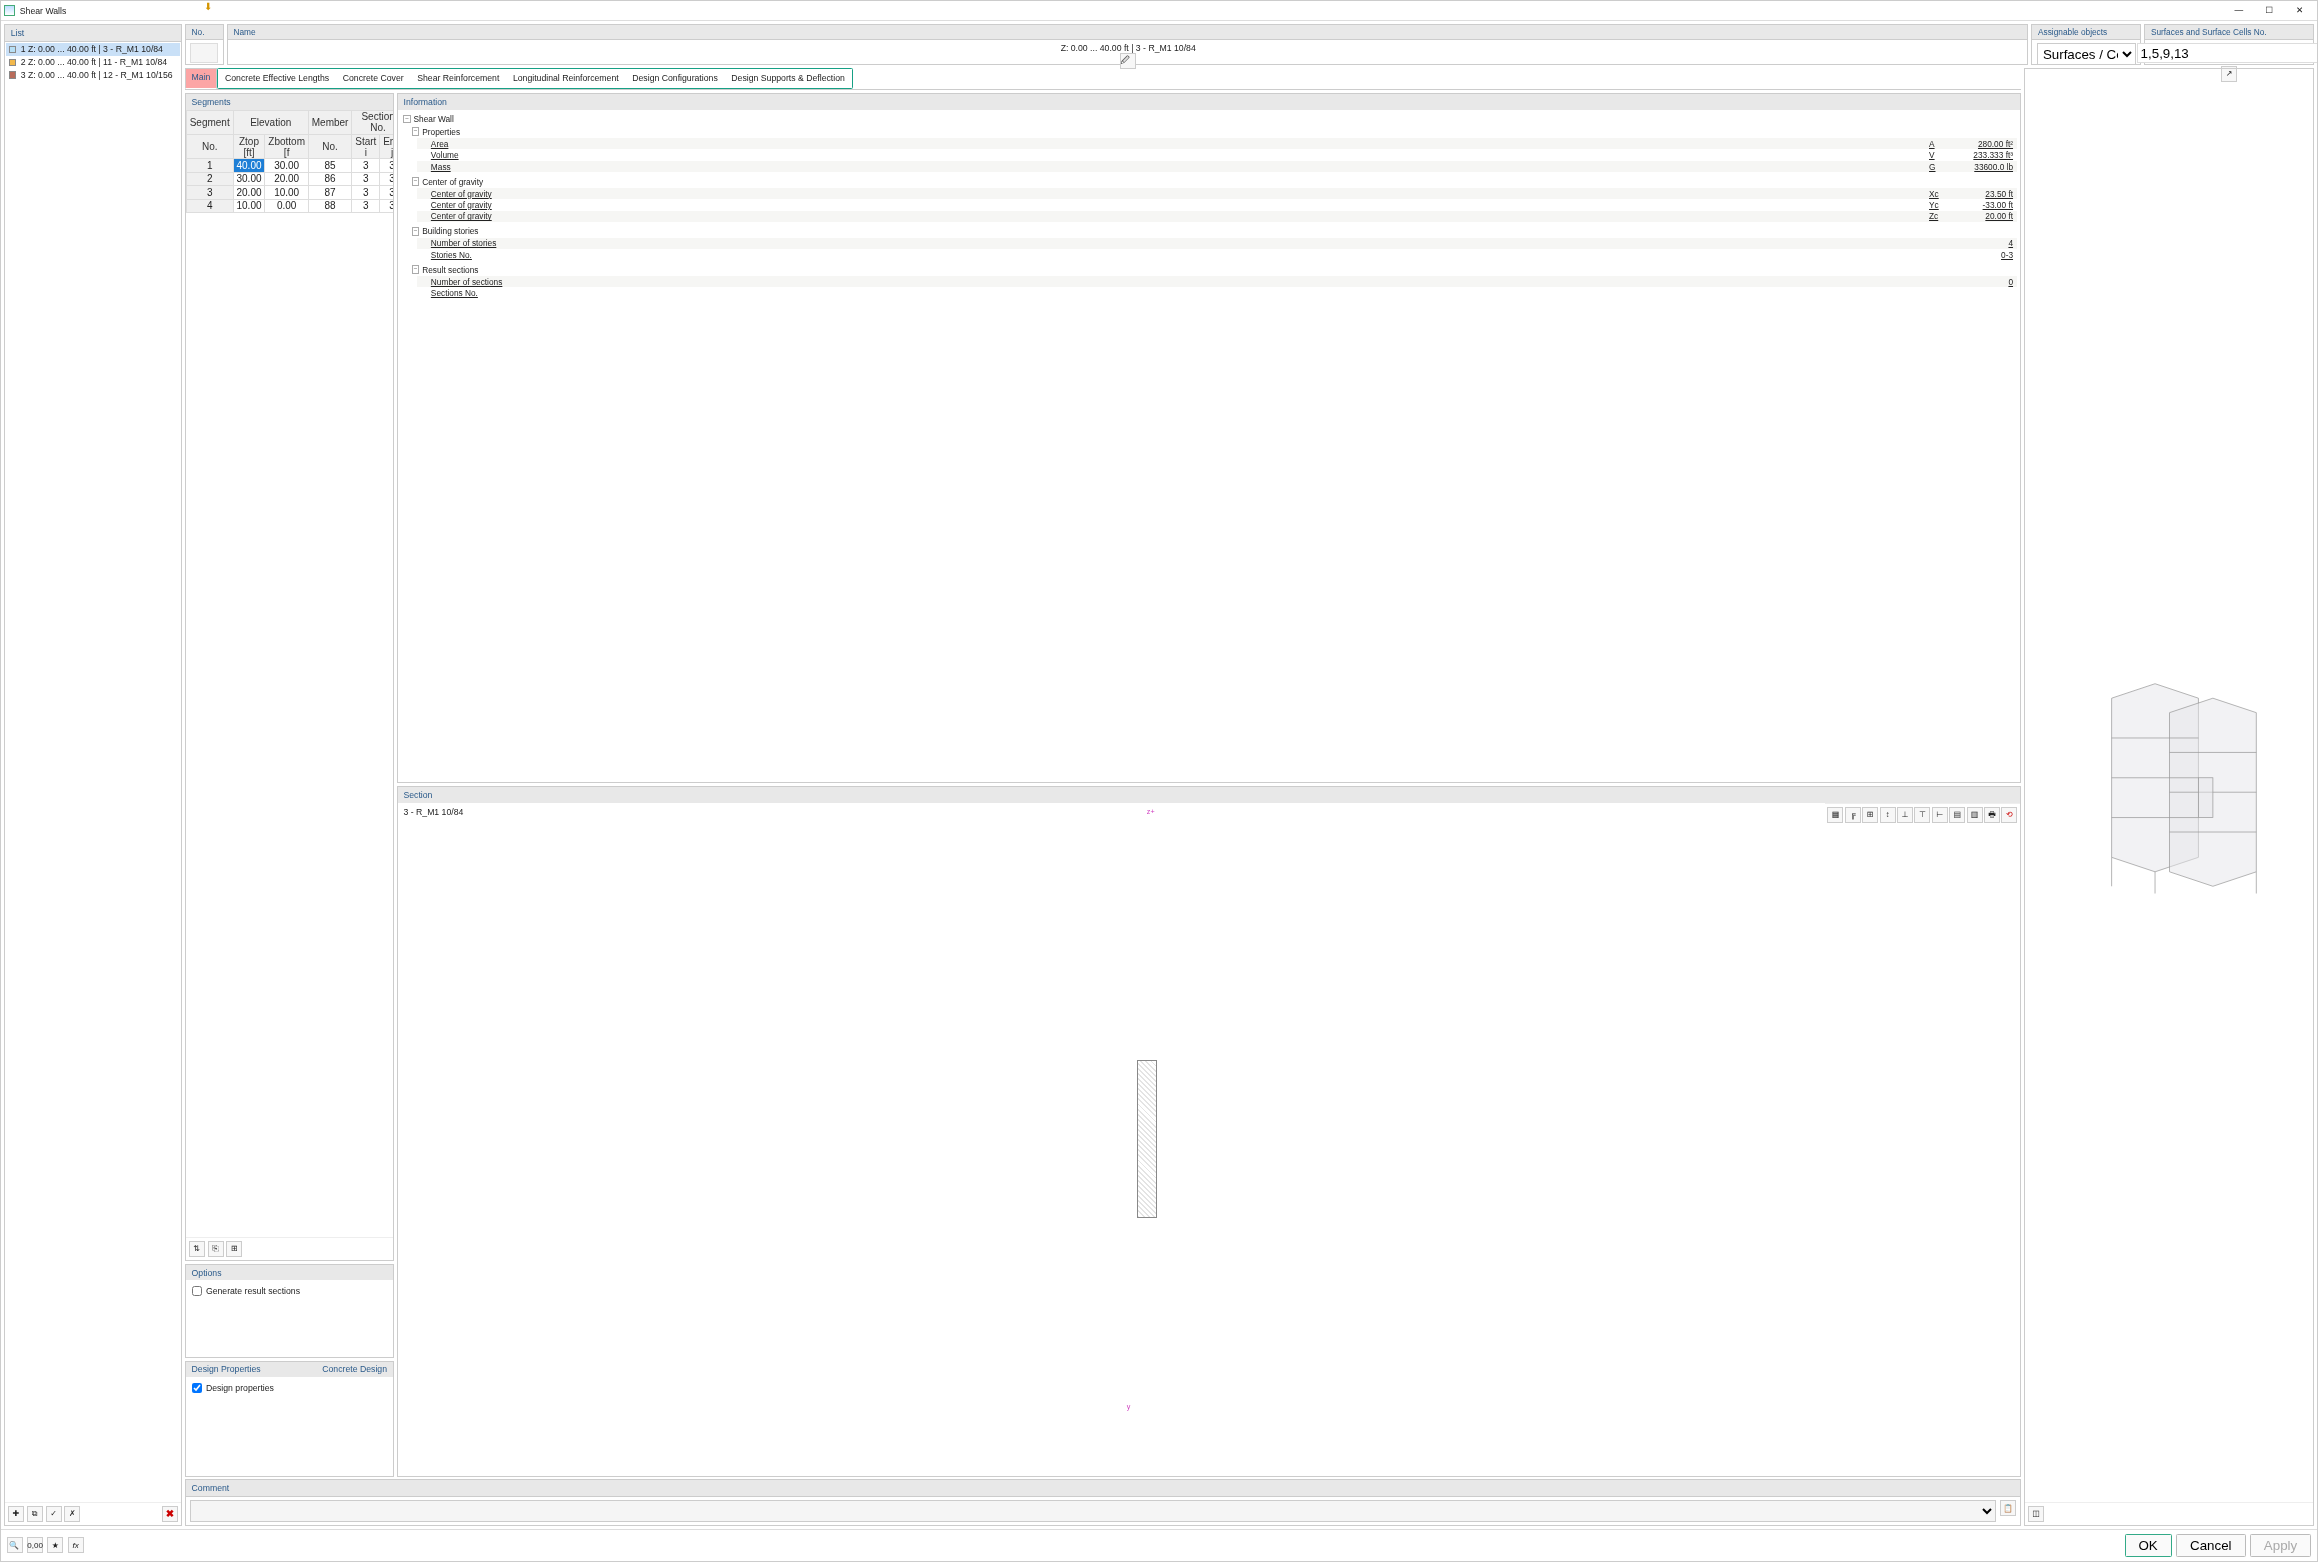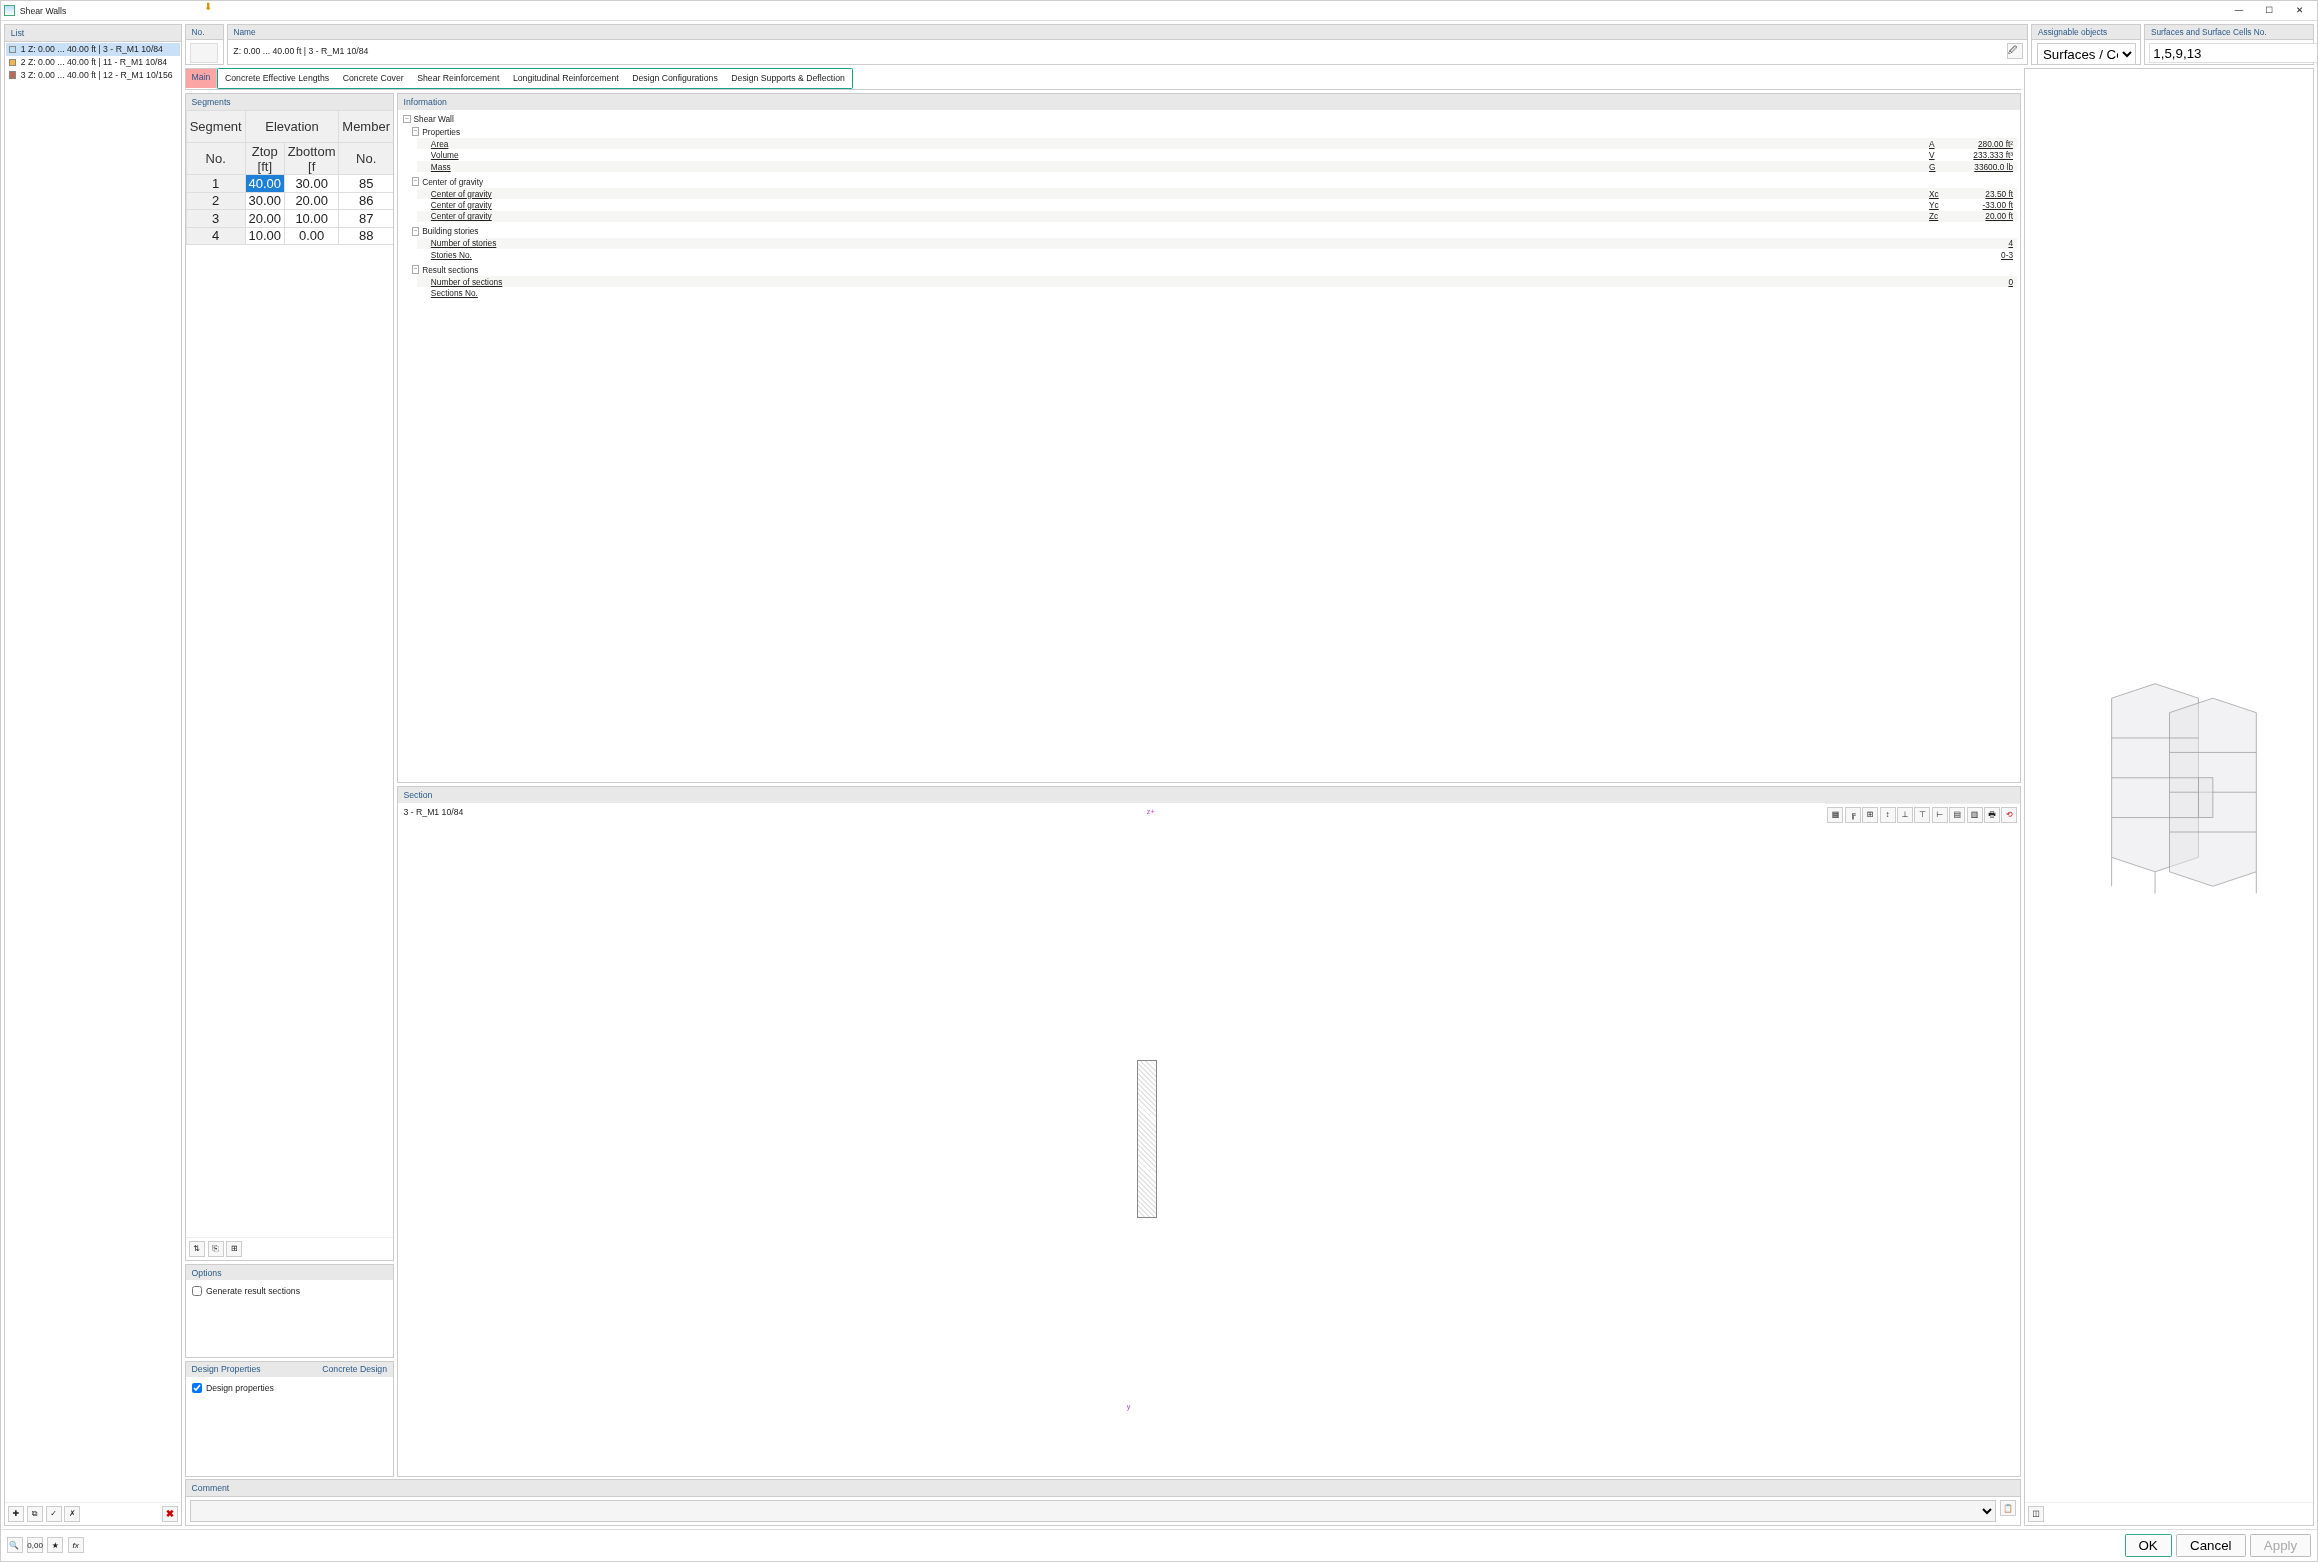--- a/index.html
+++ b/index.html
@@ -30,21 +30,21 @@
 .spacer { flex: 1; }
 .del-btn { color: #c00; font-weight: bold; font-size: 10px; }
 
 
 .right-area { flex: 1; display: flex; flex-direction: column; gap: 2.9px; }
 
 
 .top-row { display: flex; gap: 2.9px; height: 41px; }
 .top-box { border: 0.7px solid #ccc; display: flex; flex-direction: column; }
 .top-box .hdr { background: #e8e8e8; color: #2a5a8a; padding: 2.2px 5.8px; font-weight: 500; border-bottom: 0.7px solid #ccc; font-size: 8.3px; }
-.top-box .val { padding: 2.9px 4.3px; display: flex; align-items: center; }
+.top-box .val { padding: 2.9px 4.3px; display: flex; align-items: center; flex-direction: column; }
 .no-box { width: 39px; }
 .no-box input { width: 100%; border: 0.7px solid #ddd; padding: 1.4px 2.9px; background: #f5f5f5; }
 .name-box { flex: 1; }
 .name-box .val { display: flex; justify-content: space-between; align-items: center; }
 .name-box .val span { padding-left: 1.4px; }
 .name-box .pick-btn { width: 16px; height: 16px; border: 0.7px solid #ccc; background: #f7f7f7; cursor: pointer; }
 .assign-box { width: 110px; }
 .assign-box select { width: 100%; border: 0.7px solid #ccc; padding: 1.4px; background: #fff; }
 .surf-box { width: 170px; }
 .surf-box .val { display: flex; justify-content: space-between; gap: 2.9px; }
@@ -60,21 +60,21 @@
 .tab-hl { border: 1.4px solid #16a085; border-radius: 1.4px; display: flex; }
 
 .mid-row { display: flex; gap: 2.9px; flex: 1; overflow: hidden; }
 .mid-left { width: 209px; display: flex; flex-direction: column; gap: 2.9px; }
 .mid-right { flex: 1; display: flex; flex-direction: column; gap: 2.9px; }
 
 .box { border: 0.7px solid #ccc; display: flex; flex-direction: column; }
 .box .hdr2 { background: #e8e8e8; color: #2a5a8a; padding: 2.9px 5.8px; font-weight: 500; }
 
 
-.seg-table { flex: 1; overflow: auto; font-size: 13px; }
+.seg-table { flex: 1; overflow: auto; font-size: 10px; }
 .seg-table table { border-collapse: collapse; width: 100%; }
 .seg-table th, .seg-table td { border: 0.7px solid #ddd; padding: 0.7px 2.9px; text-align: center; font-weight: normal; }
 .seg-table th { background: #f0f0f0; color: #333; }
 .seg-table td.sel { background: #1e7fd6; color: #fff; }
 .seg-table .rownum { background: #f0f0f0; }
 .seg-footer { padding: 2.9px; display: flex; gap: 2.9px; border-top: 0.7px solid #eee; }
 
 
 .opt-body { padding: 5.8px; }
 .chk { display: flex; align-items: flex-start; gap: 4.3px; }

